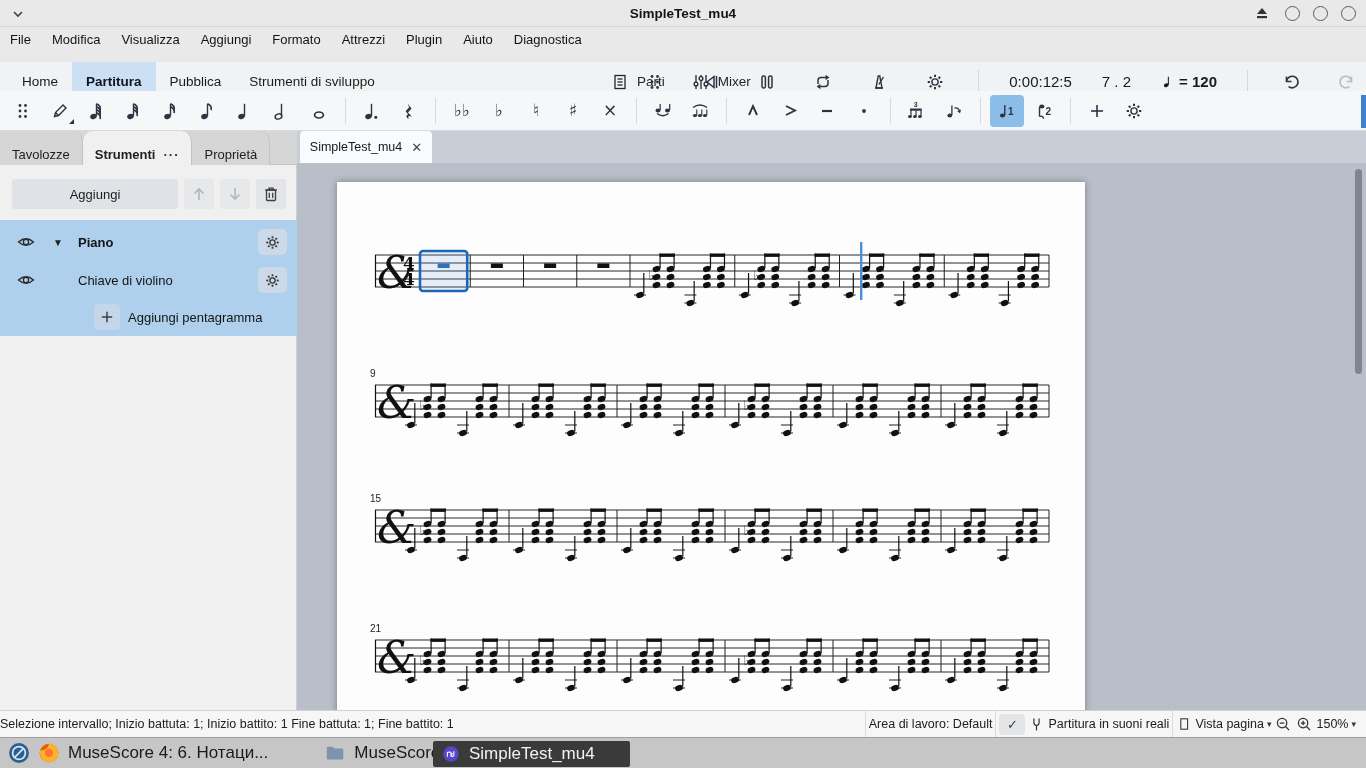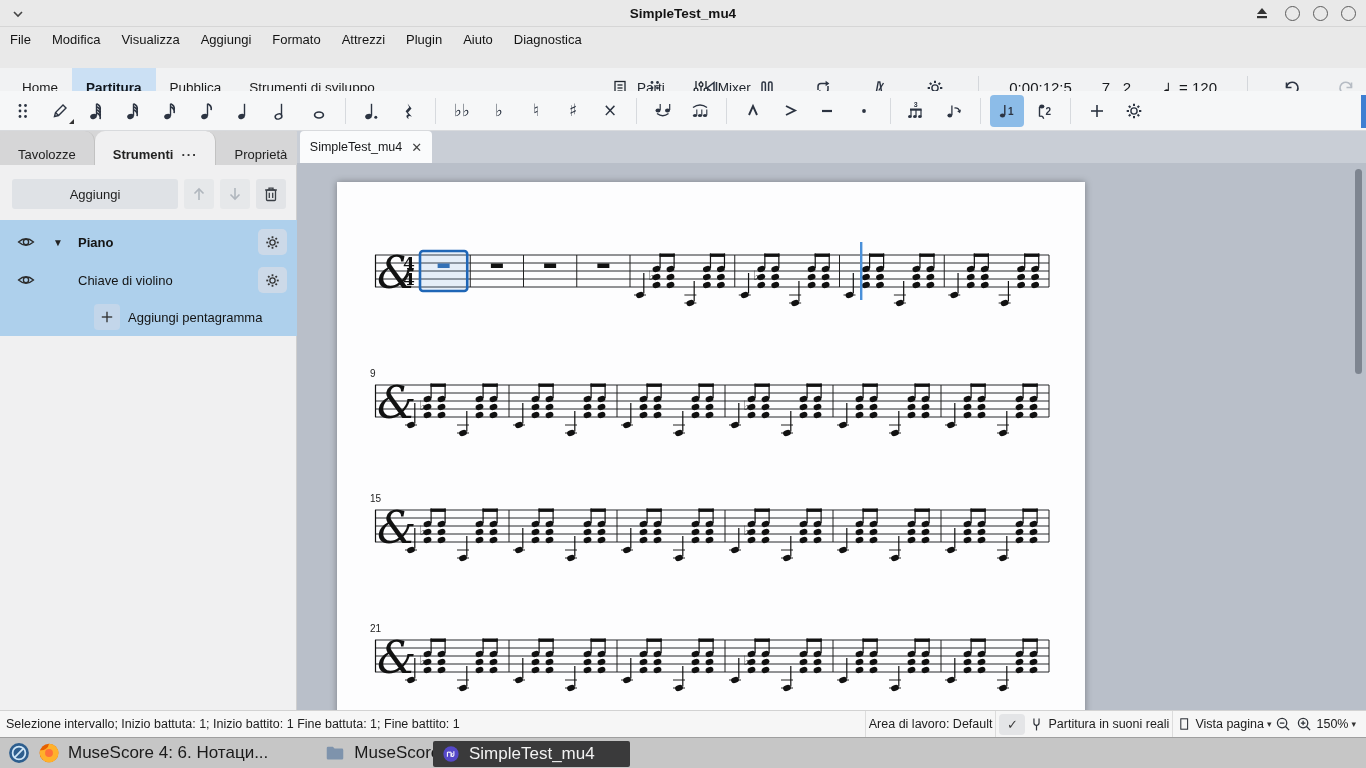--- a/index.html
+++ b/index.html
@@ -13,46 +13,46 @@
   .titlebar .title { position:absolute; left:0; right:0; text-align:center; font-weight:bold; font-size:13.5px; color:#141414; }
   .win-controls { position:absolute; right:10px; top:0; height:27px; display:flex; align-items:center; gap:13px; }
   .win-circle { width:15px; height:15px; border:1.6px solid #5c5c5c; border-radius:50%; background:transparent; }
   .eject { color:#333; }
 
   
   .menubar { position:absolute; left:0; top:27px; width:1366px; height:25px; background:#e9e9e9; display:flex; align-items:center; padding-left:10px; gap:21px; }
   .menu-item { font-size:13px; color:#141414; cursor:default; }
 
   
-  .toolbar1 { position:absolute; left:0; top:68px; width:1366px; height:39px; background:#f1f2f3; border-bottom:1px solid #d8dadd; }
+  .toolbar1 { position:absolute; left:0; top:62px; width:1366px; height:39px; background:#f1f2f3; border-bottom:1px solid #d8dadd; }
   .tabs { position:absolute; left:8px; top:0; height:39px; display:flex; }
   .tb-tab { height:39px; display:flex; align-items:center; padding:0 14px; font-size:13.5px; color:#1a1a1a; position:relative; }
   .tb-tab.active { background:#cbe0f4; font-weight:bold; color:#10151c; }
   .tb-tab.active::after { content:""; position:absolute; left:0; right:0; bottom:0; height:3px; background:#4b8fd3; }
   .tb-center { position:absolute; left:610px; top:0; height:39px; display:flex; align-items:center; gap:26px; }
   .tb-item { display:flex; align-items:center; gap:7px; color:#20262e; font-size:13.5px; }
   .tb-right { position:absolute; right:6px; top:0; height:39px; display:flex; align-items:center; gap:30px; }
   .pb-btn { color:#2c3442; display:flex; align-items:center; justify-content:center; width:26px; height:26px; }
   .pb-btn.disabled { color:#b6bcc4; }
   .vsep { width:1px; height:24px; background:#d4d7db; }
   .num { font-size:15px; color:#16181b; }
-  .tempo { display:flex; align-items:center; gap:3px; }
+  .tempo { display:flex; align-items:center; gap:3px;font-weight:bold; }
 
   
   .toolbar2 { position:absolute; left:0; top:91px; width:1366px; height:40px; background:#f6f7f8; border-bottom:1px solid #d8dadd; display:flex; align-items:center; padding-left:6px; gap:3px; }
   .nt-btn { width:34px; height:32px; border:none; background:transparent; border-radius:4px; display:flex; align-items:center; justify-content:center; color:#2c3442; position:relative; }
   .nt-btn.active { background:#8cbce8; }
   .nt-btn .glyph { font-family:"DejaVu Sans", sans-serif; font-size:17px; line-height:1; color:#2c3442; }
   .nt-btn .caret-br { position:absolute; right:3px; bottom:3px; width:0; height:0; border-left:5px solid transparent; border-bottom:5px solid #333; }
   .toolbar2 .vdiv { width:1px; height:26px; background:#d7dade; margin:0 6px; }
   .dock-hint { position:absolute; right:0; top:95px; width:5px; height:33px; background:#3f7fd2; }
 
   
   .left-tabs { position:absolute; left:0; top:131px; width:297px; height:34px; background:#d6d6d7; display:flex; border-bottom:1px solid #c4c4c4; }
-  .lp-tab { height:46px; display:flex; align-items:center; padding:0 18px; font-size:13px; color:#222; border-right:1px solid #c2c2c2; background:#d6d6d7; gap:8px;border-radius:10px; }
+  .lp-tab { height:46px; display:flex; align-items:center; padding:0 12px; font-size:13px; color:#222; border-right:1px solid #c2c2c2; background:#d6d6d7; gap:8px;border-radius:10px; }
   .lp-tab.active { background:#f0f0f1; font-weight:bold; }
   .lp-dots { color:#333; letter-spacing:1px; font-weight:bold; }
   .left-panel { position:absolute; left:0; top:165px; width:297px; height:545px; background:#f0f0f1; border-right:1px solid #cfcfcf; }
   .add-row { position:absolute; left:12px; top:14px; right:10px; height:30px; display:flex; gap:6px; }
   .btn-add { flex:1; max-width:168px; background:#dfe2e6; border:none; border-radius:3px; font-size:13px; color:#1d1d1d; }
   .sq-btn { width:30px; height:30px; border:none; border-radius:3px; background:#e6e8ea; display:flex; align-items:center; justify-content:center; color:#b0b6bd; }
   .sq-btn.on { color:#3a3f46; background:#e2e4e7; }
   .inst-block { position:absolute; left:0; top:55px; width:297px; height:116px; background:#aed0ec; }
   .inst-row { position:absolute; left:0; width:297px; height:30px; display:flex; align-items:center; }
   .inst-row .eye { position:absolute; left:16px; color:#2b2b2b; }
@@ -66,21 +66,21 @@
   
   .doc-tabbar { position:absolute; left:297px; top:131px; width:1069px; height:32px; background:#c9ced6; }
   .doc-tab { position:absolute; left:3px; top:0; width:132px; height:32px; background:#fafbfc; border-radius:4px 4px 0 0; display:flex; align-items:center; justify-content:center; gap:9px; font-size:12.5px; color:#17181a; }
   .doc-tab .x { font-size:13px; color:#444; }
   .score-area { position:absolute; left:297px; top:163px; width:1069px; height:547px; background:#b9bfc9; overflow:hidden; }
   .page { position:absolute; left:40px; top:19px; width:748px; height:700px; background:#fdfdfe; box-shadow:0 0 7px rgba(0,0,0,.35); }
   .v-scrollbar { position:absolute; right:4px; top:6px; width:7px; height:205px; background:#7e8590; border-radius:4px; }
 
   
   .statusbar { position:absolute; left:0; top:710px; width:1366px; height:27px; background:#f6f6f6; border-top:1px solid #d2d2d2; display:flex; align-items:center; font-size:12.5px; color:#202020; }
-  .sb-left { padding-left:6px; flex:1; }
+  .sb-left { padding-left:0; flex:1; }
   .sb-right { display:flex; align-items:center; gap:3px; padding-right:10px; }
   .sb-sep { width:1px; height:26px; background:#dcdcdc; }
   .check-chip { width:26px; height:21px; background:#e4e5e7; border-radius:4px; display:flex; align-items:center; justify-content:center; color:#3c3c3c; font-size:13px; }
   .sb-ic { color:#2d3138; display:flex; align-items:center; }
   .sb-caret { font-size:9px; color:#333; }
 
   
   .taskbar { position:absolute; left:0; top:737px; width:1366px; height:31px; background:#c6c6c6; border-top:1px solid #9f9f9f; display:flex; align-items:center; }
   .tk-ic { width:22px; height:22px; margin-left:8px; }
   .tk-label { font-weight:normal; font-size:17px; color:#1b1b1b; margin-left:8px; }

